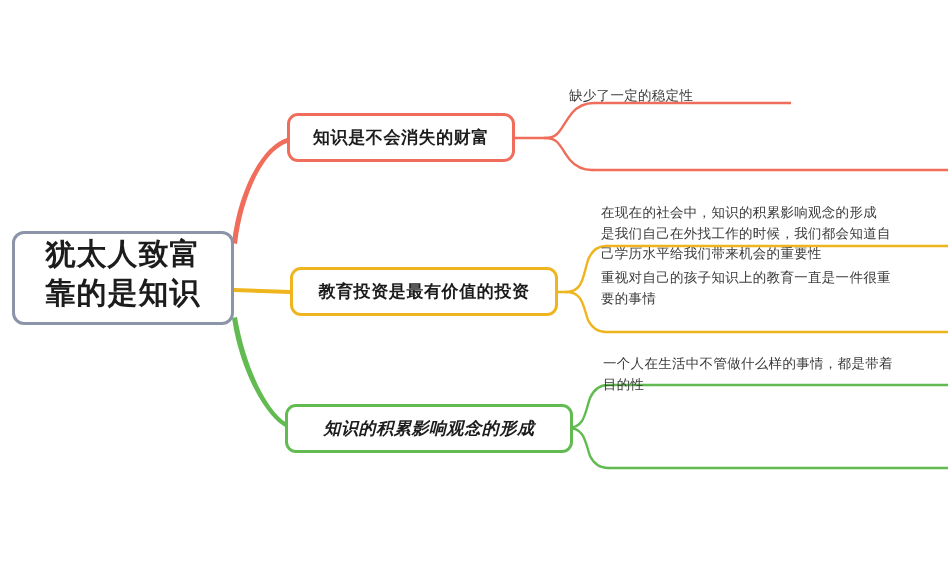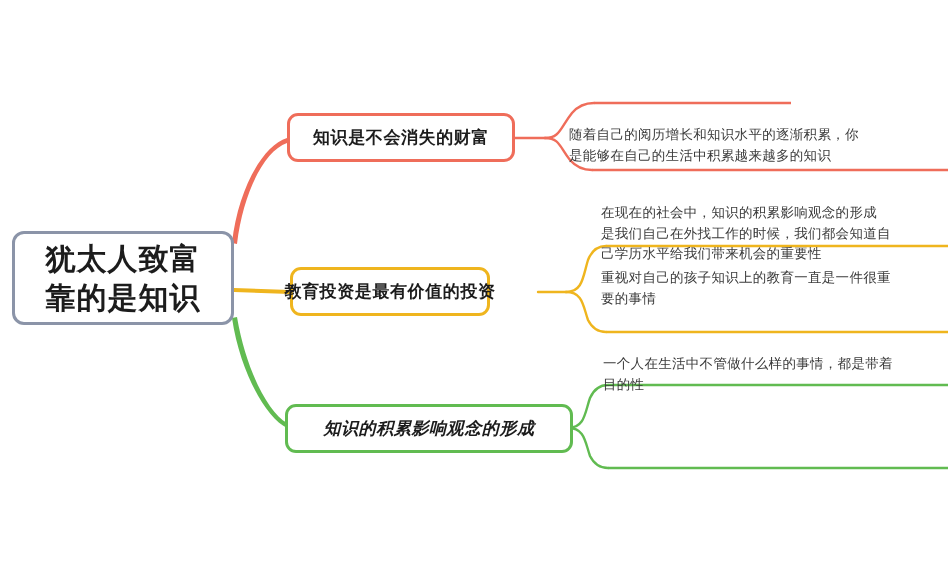--- a/index.html
+++ b/index.html
@@ -16,21 +16,21 @@
 
   
   .root-node{
     position:absolute;
     left:12px;top:231px;
     width:222px;height:94px;
     box-sizing:border-box;
     border:3px solid #8b94a8;
     border-radius:12px;
     background:#ffffff;
-    display:flex;align-items:center;justify-content:center;
+    display:flex;align-items:flex-start;justify-content:center;
     z-index:5;
   }
   .root-label{
     font-size:30px;
     font-weight:bold;
     color:#1c1c1c;
     line-height:1.30;
     text-align:center;
     letter-spacing:1px;
     white-space:pre-line;
@@ -49,21 +49,21 @@
   }
   .branch-label{
     font-size:17px;
     font-weight:bold;
     color:#1c1c1c;
     letter-spacing:0.6px;
     white-space:nowrap;
     text-align:right;
   }
   #branch-0{left:287px;top:113px;width:228px;height:49px;border-color:#ef6d5a;}
-  #branch-1{left:290px;top:267px;width:200px;height:49px;border-color:#efb51e;}
+  #branch-1{left:290px;top:267px;width:268px;height:49px;border-color:#efb51e;}
   #branch-2{left:285px;top:404px;width:288px;height:49px;border-color:#61bb51;font-style:italic;}
 
   
   .leaf{
     position:absolute;
     z-index:4;
     box-sizing:border-box;
   }
   .leaf-text{
     font-size:13.5px;
@@ -127,23 +127,22 @@
   <div class="branch-node" id="branch-0">
     <div class="branch-label">知识是不会消失的财富</div>
   </div>
   <div class="branch-node" id="branch-1">
     <div class="branch-label">教育投资是最有价值的投资</div>
   </div>
   <div class="branch-node" id="branch-2">
     <div class="branch-label">知识的积累影响观念的形成</div>
   </div>
 
-  <div class="leaf" style="left:560px;top:125px;width:388px;">
-    <div class="leaf-text">随着自己的阅历增长和知识水平的逐渐积累，你
-是能够在自己的生活中积累越来越多的知识</div>
+  <div class="leaf" style="left:560px;top:86px;width:388px;">
+    <div class="leaf-text">缺少了一定的稳定性</div>
   </div>
 
   <div class="leaf" style="left:592px;top:203px;width:356px;">
     <div class="leaf-text">在现在的社会中，知识的积累影响观念的形成
 是我们自己在外找工作的时候，我们都会知道自
 己学历水平给我们带来机会的重要性</div>
   </div>
   <div class="leaf" style="left:592px;top:268px;width:356px;">
     <div class="leaf-text">重视对自己的孩子知识上的教育一直是一件很重
 要的事情</div>

